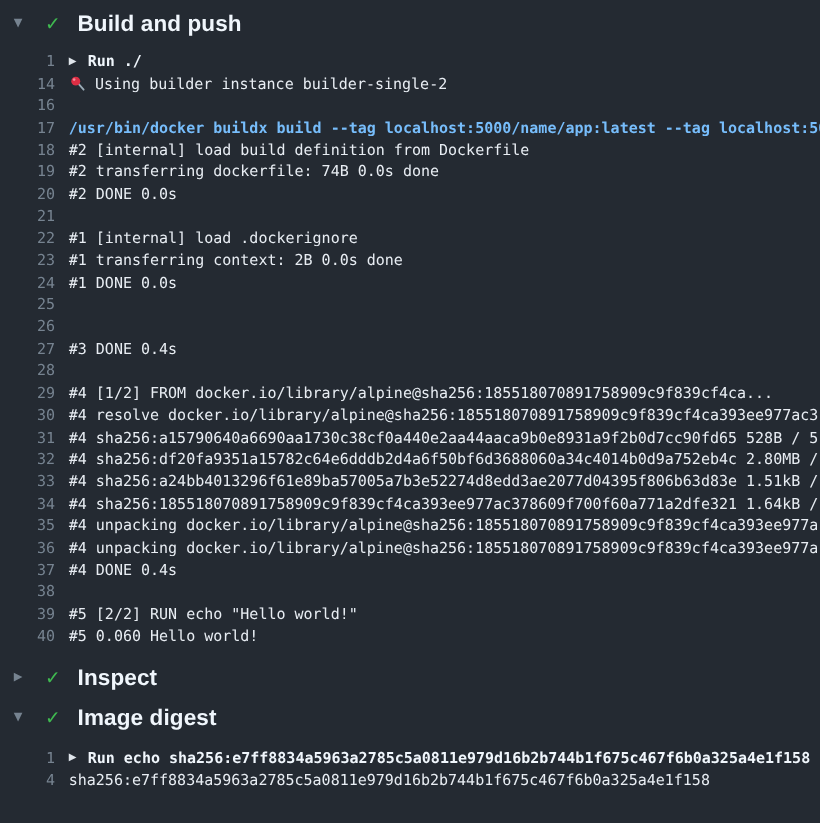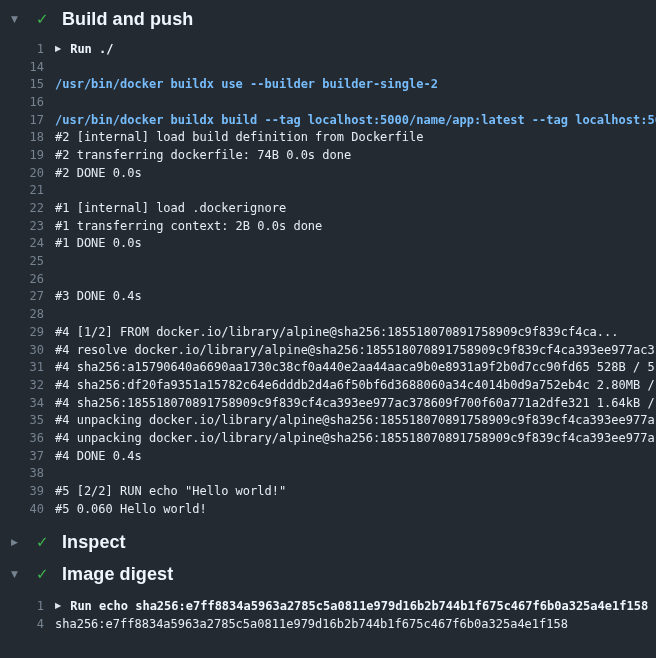--- a/index.html
+++ b/index.html
@@ -65,28 +65,32 @@
   <div class="row">
     <span class="ln">1</span>
     <span class="lt group">
             <span class="marker">▶</span>
             <span class="txt">Run ./</span>
           </span>
   </div>
 
   <div class="row">
     <span class="ln">14</span>
-  </div>
-
-  <div class="row">
-    <span class="ln">15</span>
-    <span class="lt command">
-            <span class="txt">/usr/bin/docker buildx use --builder builder-single-2</span>
-          </span>
-  </div>
+    <span class="lt">
+  <span class="emoji">
+              <svg viewBox="0 0 16 16">
+    <path d="M8.6 7.6 L13.6 13.4" stroke="#99aab5" stroke-width="1.7" stroke-linecap="round"></path>
+    <circle cx="6.4" cy="5.6" r="4.1" fill="#dd2e44"></circle>
+    <circle cx="4.9" cy="4.2" r="1.2" fill="#f28b9a"></circle>
+  </svg>
+            </span>
+<span class="txt">Using builder instance builder-single-2</span>
+          </span>
+  </div>
+
 
   <div class="row">
     <span class="ln">16</span>
   </div>
 
   <div class="row">
     <span class="ln">17</span>
     <span class="lt command">
             <span class="txt">/usr/bin/docker buildx build --tag localhost:5000/name/app:latest --tag localhost:50</span>
           </span>
@@ -187,20 +191,26 @@
           </span>
   </div>
 
   <div class="row">
     <span class="ln">32</span>
     <span class="lt">
             <span class="txt">#4 sha256:df20fa9351a15782c64e6dddb2d4a6f50bf6d3688060a34c4014b0d9a752eb4c 2.80MB /</span>
           </span>
   </div>
 
+  <div class="row">
+    <span class="ln">33</span>
+    <span class="lt">
+            <span class="txt">#4 sha256:a24bb4013296f61e89ba57005a7b3e52274d8edd3ae2077d04395f806b63d83e 1.51kB /</span>
+          </span>
+  </div>
 
   <div class="row">
     <span class="ln">34</span>
     <span class="lt">
             <span class="txt">#4 sha256:185518070891758909c9f839cf4ca393ee977ac378609f700f60a771a2dfe321 1.64kB /</span>
           </span>
   </div>
 
   <div class="row">
     <span class="ln">35</span>

